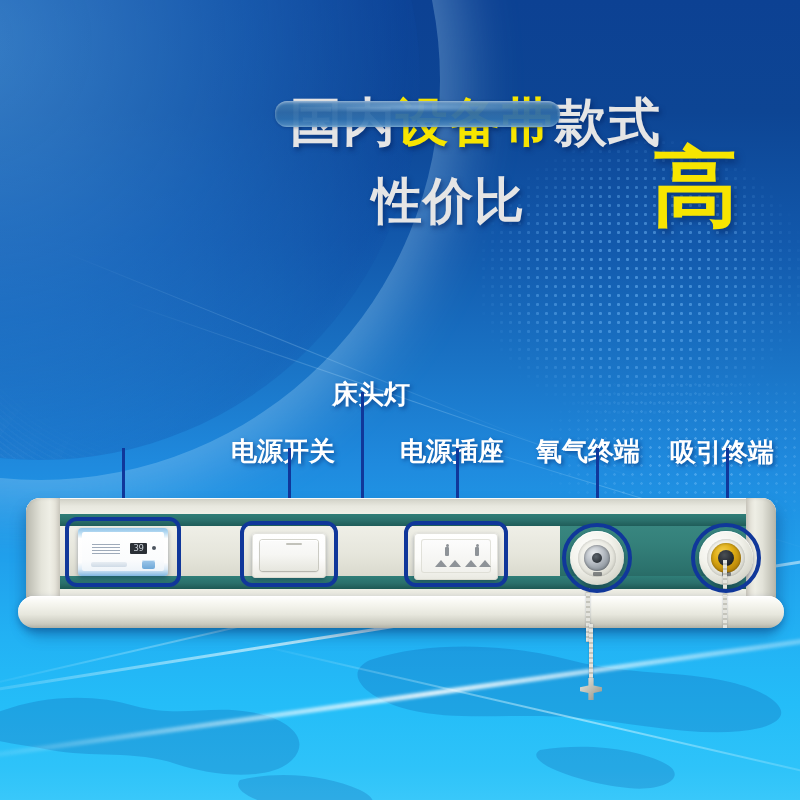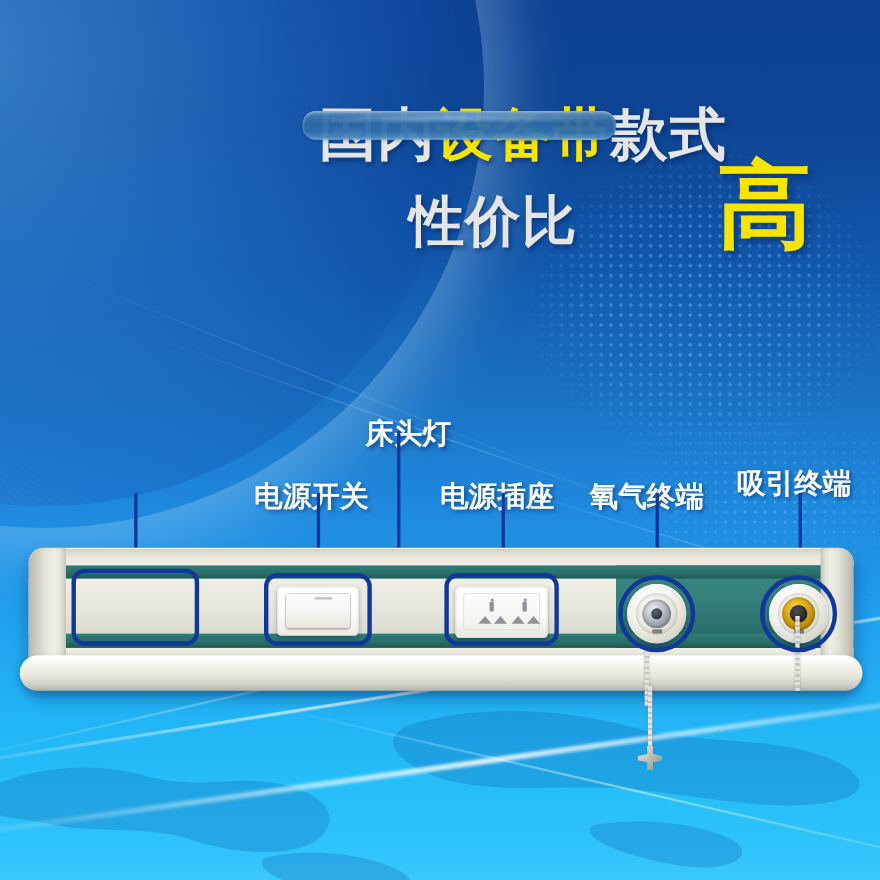--- a/index.html
+++ b/index.html
@@ -371,21 +371,21 @@
       <span class="wh">国内</span><span class="ye">设备带</span><span class="wh">款式</span>
     </div>
     <div class="hl-line2 wh">性价比</div>
     <div class="hl-big">高</div>
   </div>
 
   <div class="callout-label" style="left:231px;top:415px;">电源开关</div>
   <div class="callout-label" style="left:332px;top:358px;">床头灯</div>
   <div class="callout-label" style="left:400px;top:415px;">电源插座</div>
   <div class="callout-label" style="left:536px;top:415px;">氧气终端</div>
-  <div class="callout-label" style="left:670px;top:403px;">吸引终端</div>
+  <div class="callout-label" style="left:670px;top:416px;">吸引终端</div>
 
   <div class="callout-line" style="left:122px;top:448px;height:80px;"></div>
   <div class="callout-line" style="left:288px;top:448px;height:86px;"></div>
   <div class="callout-line" style="left:361px;top:392px;height:214px;"></div>
   <div class="callout-line" style="left:456px;top:448px;height:86px;"></div>
   <div class="callout-line" style="left:596px;top:448px;height:84px;"></div>
   <div class="callout-line" style="left:726px;top:448px;height:84px;"></div>
 
   <div class="panel-wrap">
     <div class="panel-shadow"></div>
@@ -396,20 +396,29 @@
       <div class="stripe stripe-bot"></div>
       <div class="endcap-l"></div>
       <div class="endcap-r"></div>
     </div>
     <div class="rail"></div>
   </div>
 
   <div class="lamp"></div>
   <div class="lamp-hl"></div>
 
+  <div class="intercom">
+    <div class="ic-face">
+      <div class="ic-grille"></div>
+      <div class="ic-display">39</div>
+      <div class="ic-led"></div>
+      <div class="ic-btn"></div>
+      <div class="ic-slot"></div>
+    </div>
+  </div>
 
   <div class="switch">
     <div class="switch-rocker">
       <div class="switch-mark"></div>
     </div>
   </div>
 
   <div class="socket">
     <div class="sock-face">
       <div class="pinpair a">

